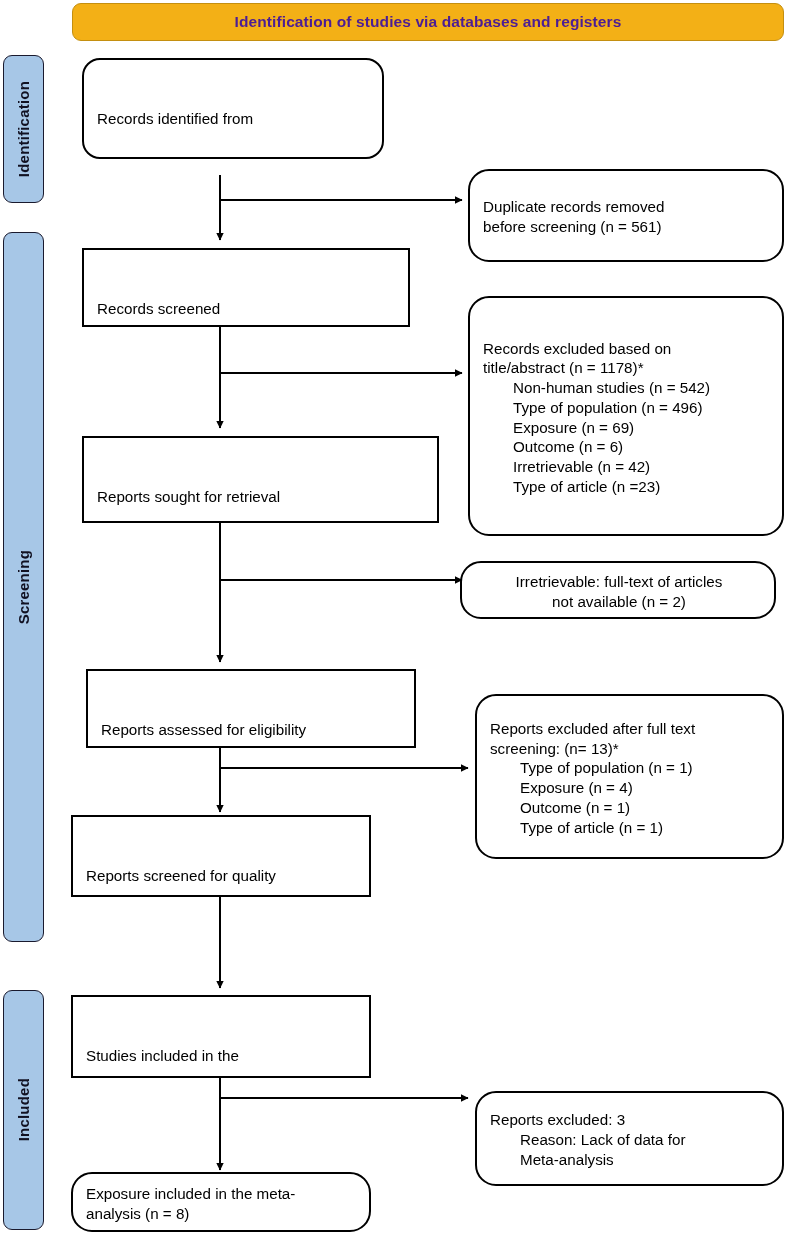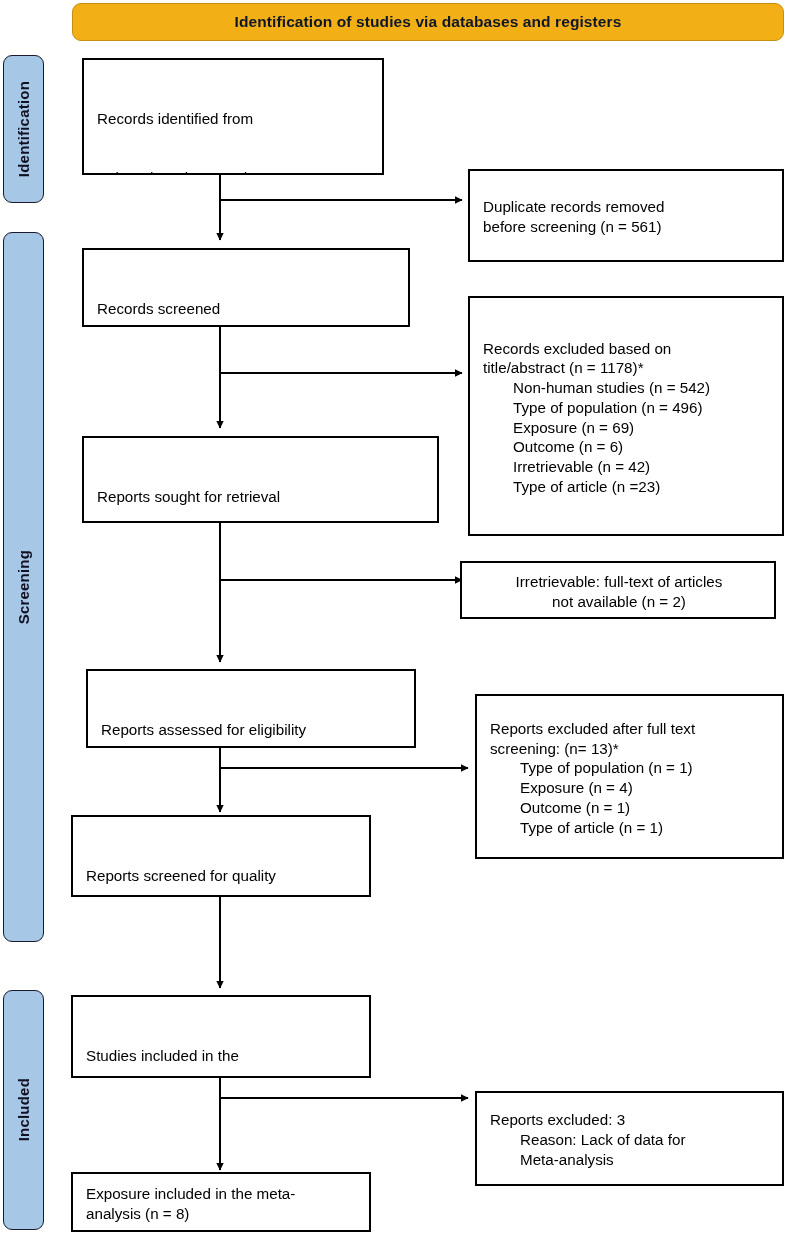--- a/index.html
+++ b/index.html
@@ -29,21 +29,21 @@
     position: absolute;
     background: #f3b016;
     border: 1.5px solid #c48f10;
     border-radius: 9px;
     display: flex;
     align-items: center;
     justify-content: center;
     font-weight: bold;
     font-size: 15.5px;
     letter-spacing: 0.1px;
-    color: #0f172a;
+    color: #4c1d95;
     box-sizing: border-box;
   }
 
   
   .stage-bar {
     position: absolute;
     background: #a7c7e7;
     border: 1.7px solid #1a1a2e;
     border-radius: 9px;
     box-sizing: border-box;
@@ -71,20 +71,21 @@
     font-size: 15.2px;
     line-height: 1.30;
     color: #000;
     white-space: pre-wrap;
     overflow: hidden;
   }
   .fbox.vcenter {
     display: flex;
     flex-direction: column;
     justify-content: center;
+    border-radius: 21px;
   }
   .fbox .ln { display: block; }
   .fbox .ln.indent { padding-left: 30px; }
 
   
   #connectors {
     position: absolute;
     left: 0;
     top: 0;
     width: 789px;
@@ -131,21 +132,21 @@
       <path d="M220,748 L220,812" marker-end="url(#arrow)"></path>
       <path d="M220,768 L468,768" marker-end="url(#arrow)"></path>
 
       <path d="M220,897 L220,988" marker-end="url(#arrow)"></path>
 
       <path d="M220,1078 L220,1170" marker-end="url(#arrow)"></path>
       <path d="M220,1098 L468,1098" marker-end="url(#arrow)"></path>
     </g>
   </svg>
 
-  <div class="fbox" style="left:82px; top:58px; width:302px; height:117px;">
+  <div class="fbox" style="left:82px; top:58px; width:302px; height:101px;border-radius:18px;">
     <span class="ln">Records identified from</span>
     <span class="ln">PubMed, Embase and Scopus</span>
     
     
   </div>
 
   <div class="fbox vcenter" style="left:468px; top:169px; width:316px; height:93px;">
     <span class="ln">Duplicate records removed</span>
     <span class="ln">before screening (n = 561)</span>
   </div>

